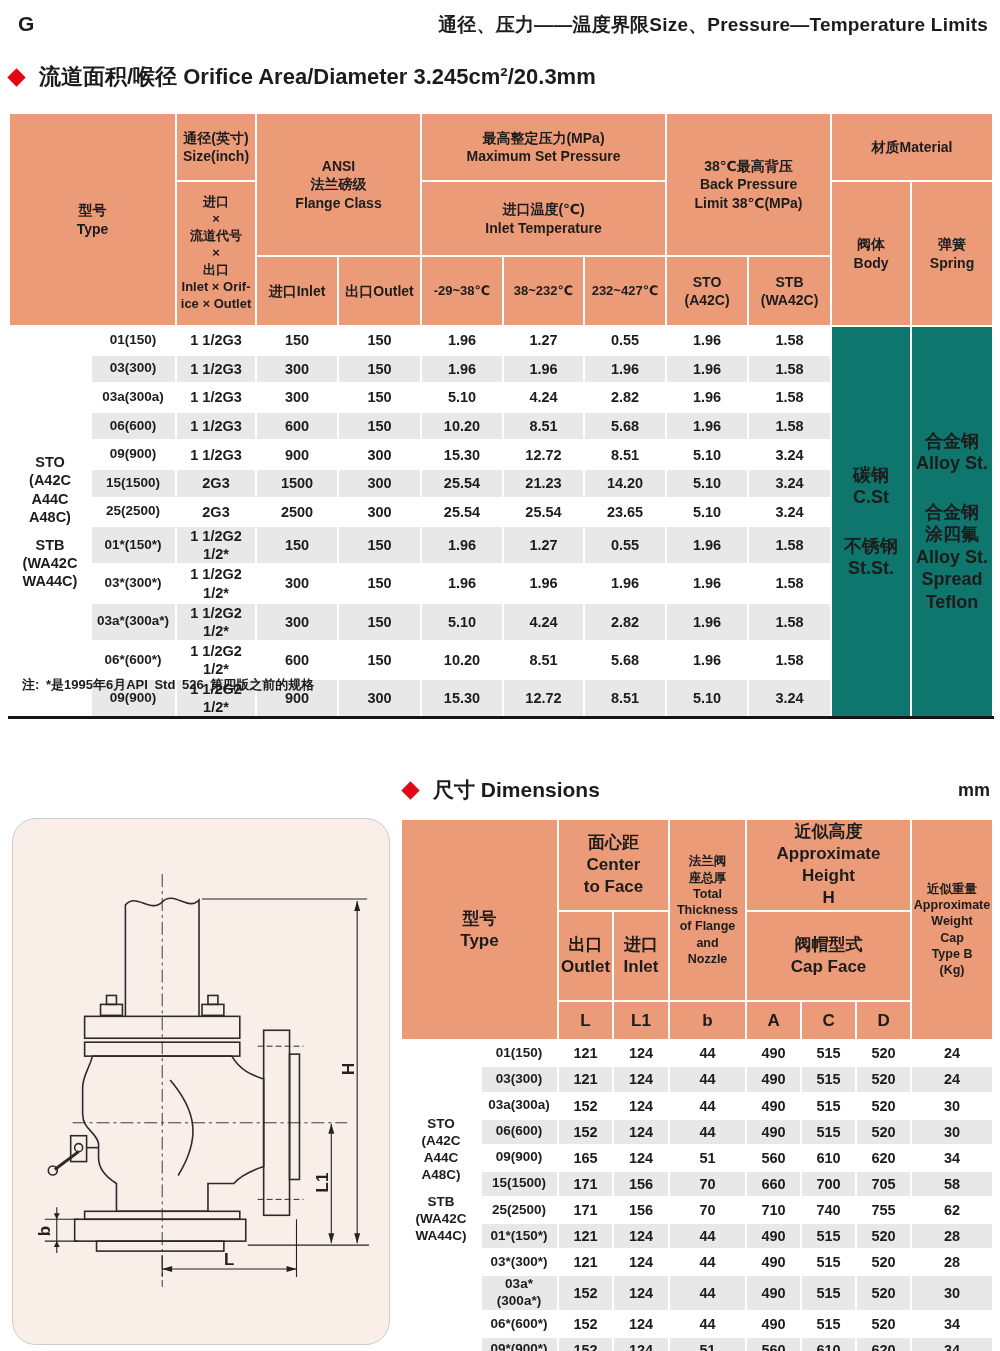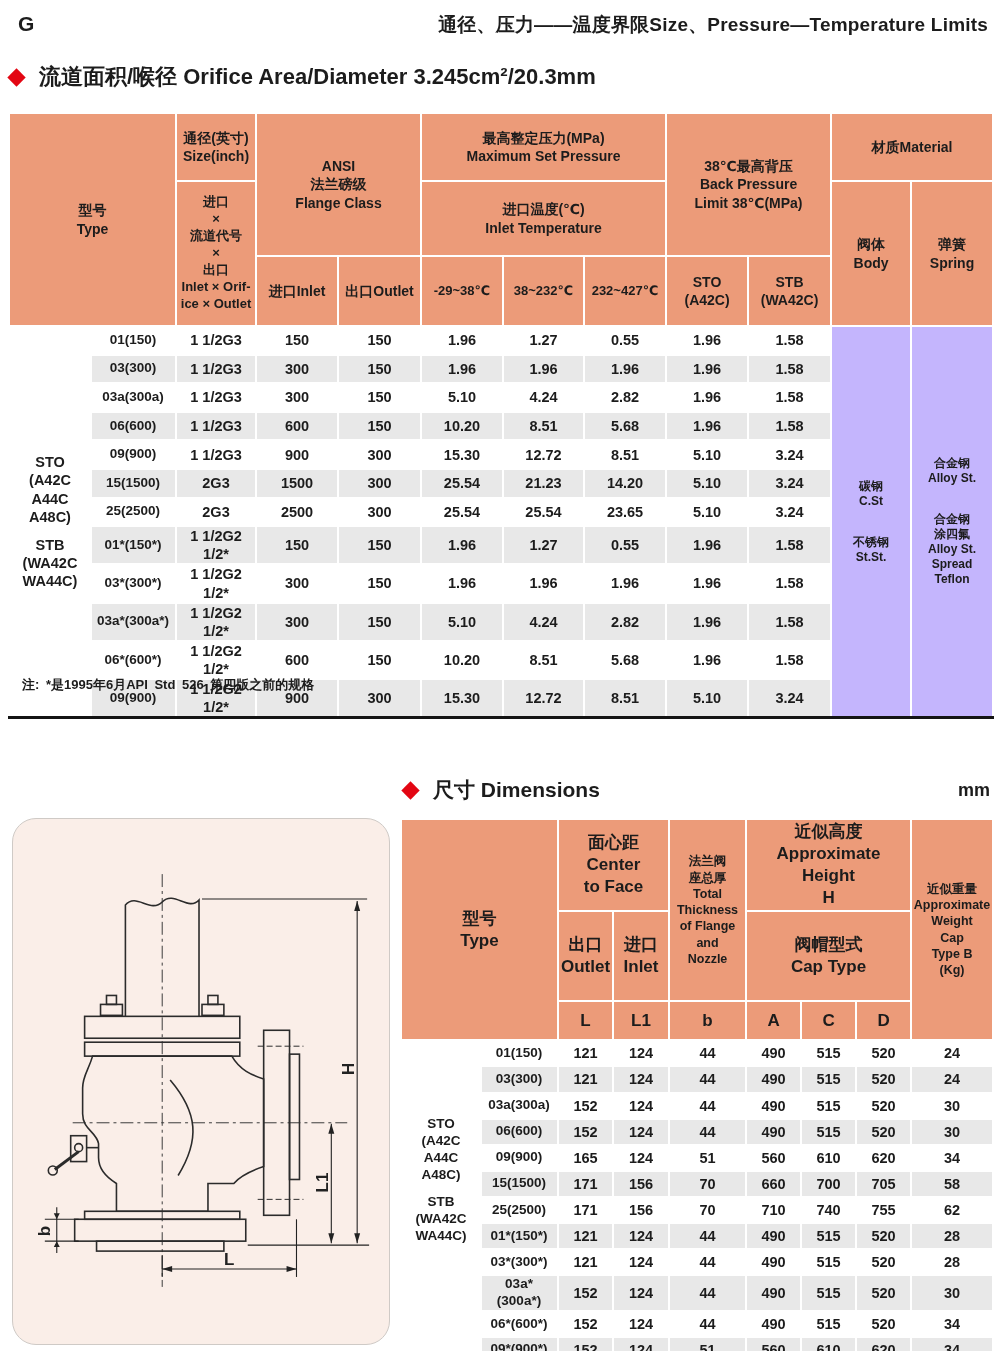--- a/index.html
+++ b/index.html
@@ -37,21 +37,21 @@
   .t2 th { font-size:17px; }
   .t2 td { font-size:14.5px; }
   .t2 thead tr.r1 { height:85px; } .t2 thead tr.r2 { height:90px; } .t2 thead tr.r3 { height:39px; }
   .t2 tbody tr { height:26.1px; }
   .t2 th.small { font-size:12.5px; }
 
   td.group-cell { background:#fff; text-align:left; vertical-align:middle; padding-left:7px; font-size:14.5px; }
   td.group-cell .blk { white-space:pre-line; }
   td.group-cell .blk + .blk { margin-top:10px; }
   .t2 td.group-cell { font-size:13.5px; padding-bottom:42px; }
-  td.mat-cell { background:#c4b5fd; vertical-align:middle; font-size:12px; }
+  td.mat-cell { background:#0f766e; vertical-align:middle; font-size:18px; }
   td.mat-cell .blk { white-space:pre-line; }
   td.mat-cell .blk + .blk { margin-top:26px; }
   td.mat-divider { border-left:2px solid #1a1a1a !important; }
   .t1 td.size-col, .t2 td.size-col { font-size:13.5px; padding-right:3px; }
 
   
   .note { position:absolute; top:676px; left:22px; font-size:13px; font-weight:700; line-height:1.45; word-spacing:3px;text-align:center; }
 
   
   .draw-box { position:absolute; top:818px; left:12px; width:378px; height:527px; background:#faeee8; border:1px solid #cfcac6; border-radius:24px; }
@@ -395,21 +395,21 @@
 Cap
 Type B
 (Kg)</th>
       </tr>
       <tr class="r2">
         <th>出口
 Outlet</th>
         <th>进口
 Inlet</th>
         <th colspan="3">阀帽型式
-Cap Type</th>
+Cap Face</th>
       </tr>
       <tr class="r3">
         <th>L</th>
         <th>L1</th>
         <th>b</th>
         <th>A</th>
         <th>C</th>
         <th>D</th>
       </tr>
     </thead>

